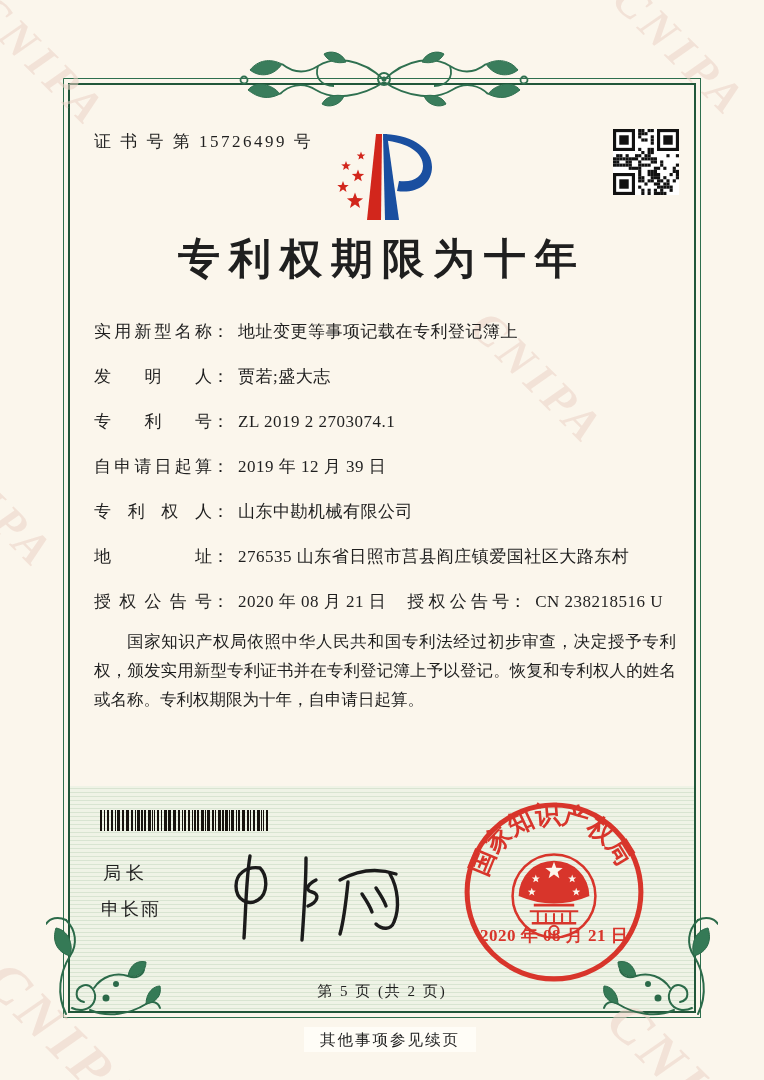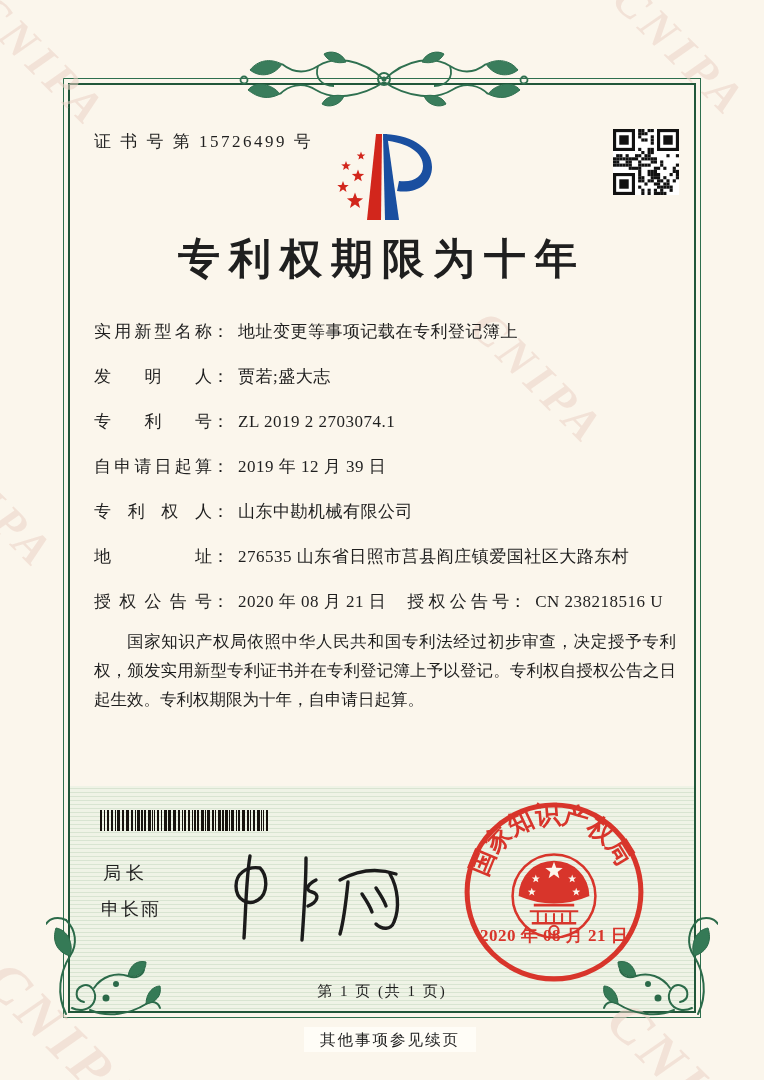--- a/index.html
+++ b/index.html
@@ -291,21 +291,21 @@
     <span class="flabel">授权公告号</span>
       <span class="colon">：</span>
     <span class="fvalue">2020 年 08 月 21 日</span>
     <span class="flabel2">授权公告号</span>
       <span class="colon">：</span>
     <span class="fvalue">CN 238218516 U</span>
   </div>
 </div>
 
 <div class="abs z5 paras">
-  <p>国家知识产权局依照中华人民共和国专利法经过初步审查，决定授予专利权，颁发实用新型专利证书并在专利登记簿上予以登记。专利权自授权公告之日起生效。专利权期限为十年，自申请日起算。</p>
+  <p>国家知识产权局依照中华人民共和国专利法经过初步审查，决定授予专利权，颁发实用新型专利证书并在专利登记簿上予以登记。恢复和专利权人的姓名或名称。专利权期限为十年，自申请日起算。</p>
 </div>
 
 <div class="abs z5 barcode">
     <i style="width:2px;margin-right:2px"></i>
     <i style="width:1px;margin-right:2px"></i>
     <i style="width:2px;margin-right:2px"></i>
     <i style="width:2px;margin-right:2px"></i>
     <i style="width:1px;margin-right:1px"></i>
     <i style="width:3px;margin-right:2px"></i>
     <i style="width:2px;margin-right:2px"></i>
@@ -392,16 +392,16 @@
       <path d="M95,114 v10" stroke-width="2"></path>
       <path d="M103,114 v10" stroke-width="2"></path>
       <path d="M111,112 v12" stroke-width="2"></path>
       <path d="M73,124 h44" stroke-width="2.5"></path>
       <circle cx="95" cy="131" r="4.5" stroke-width="2"></circle>
     </g>
   </g>
 </svg>
 <div class="abs z5 seal-date">2020 年 08 月 21 日</div>
 
-<div class="abs z5 pageinfo">第 1 页 (共 1 页)</div>
+<div class="abs z5 pageinfo">第 5 页 (共 2 页)</div>
 <div class="abs z5 note-wrap">
   <span>其他事项参见续页</span>
 </div>
 
 </body></html>

